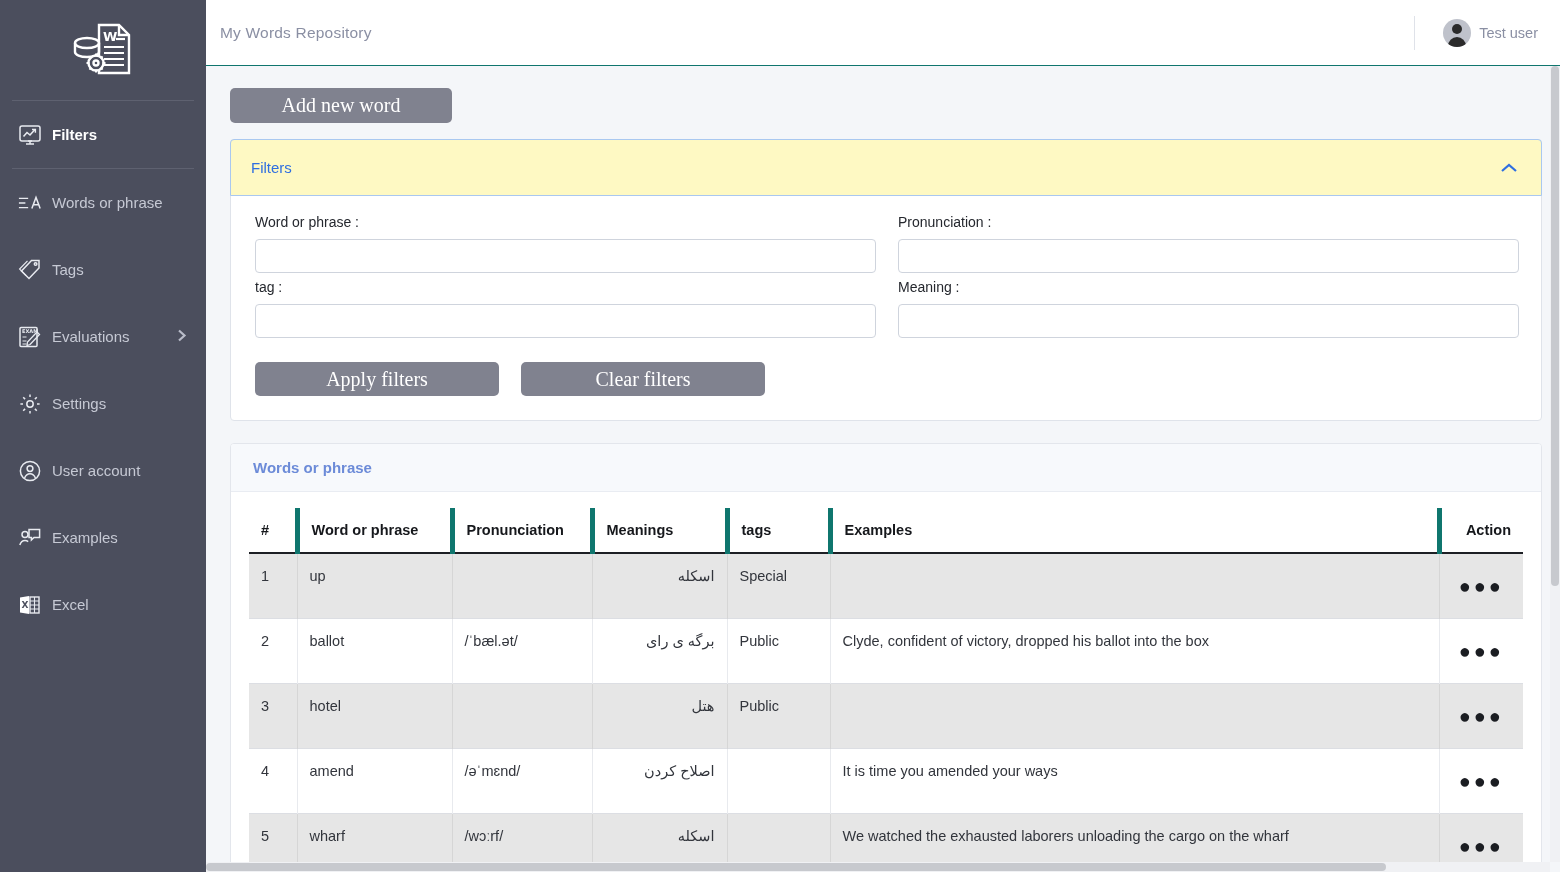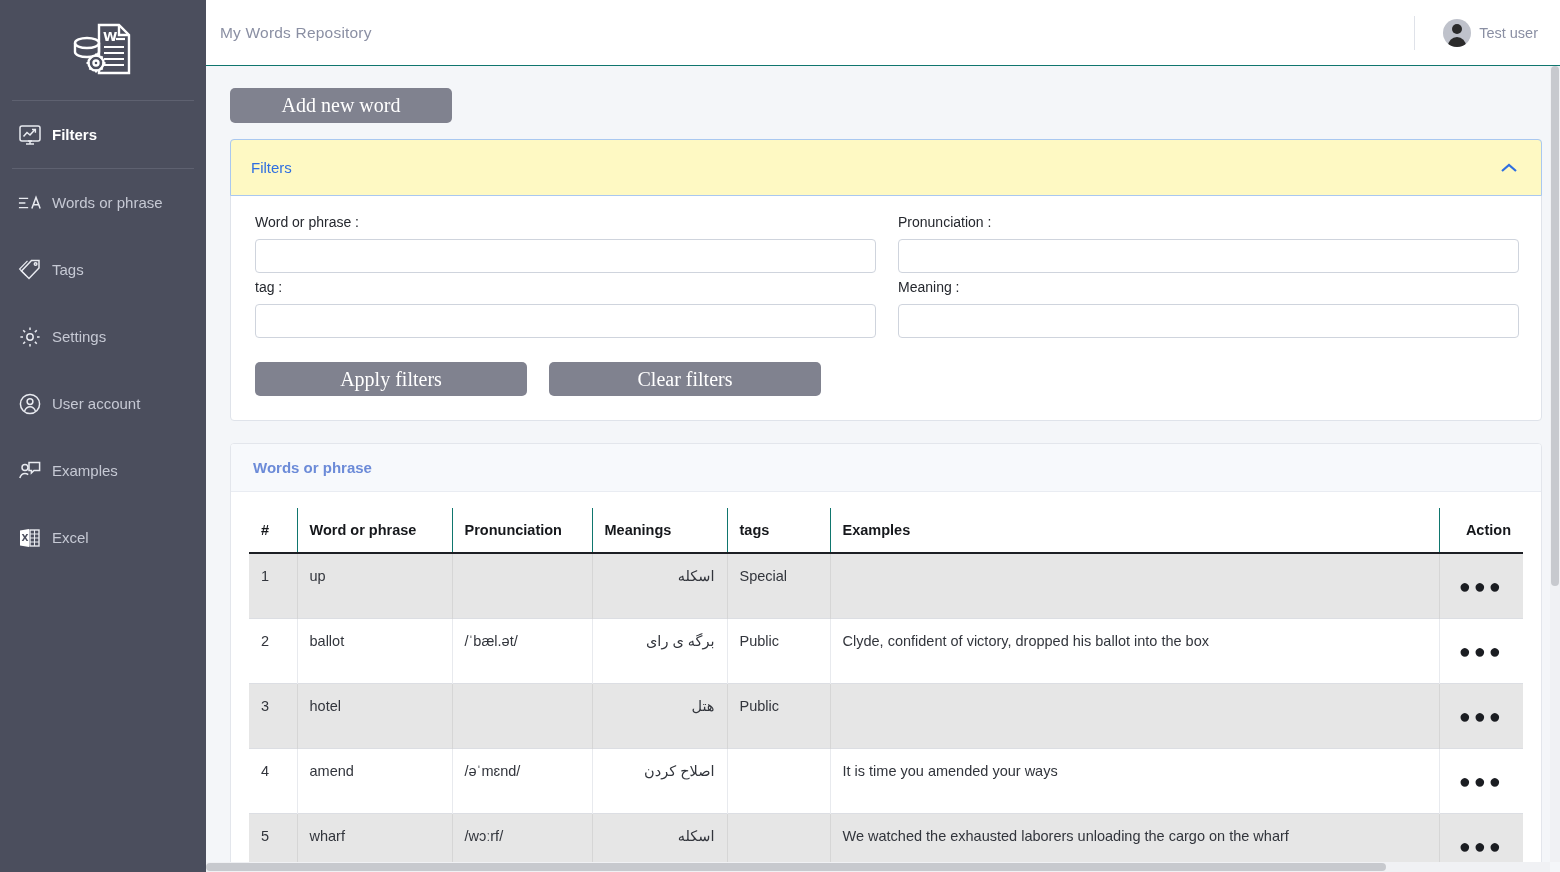--- a/index.html
+++ b/index.html
@@ -133,21 +133,21 @@
   }
   .finput {
     width: 100%; height: 34px;
     border: 1px solid #cfd4dd; border-radius: 4px;
     background: #fff; padding: 0 10px;
     font-family: "Liberation Sans", sans-serif;
     font-size: 14px; color: #25282e;
     outline: none;
   }
   .fbtns { display: flex; gap: 22px; margin-top: 18px; }
-  .btn-filter { width: 272px; height: 34px; }
+  .btn-filter { width: 244px; height: 34px; }
 
   
   .table-card {
     background: #ffffff;
     border: 1px solid #e3e6ec;
     border-radius: 4px;
     overflow: hidden;
   }
   .table-head-bar {
     background: #f7f9fc;
@@ -158,21 +158,21 @@
   }
   .table-head-title {
     color: #6c8bd8; font-size: 15px; font-weight: bold;
   }
   .table-wrap { padding: 16px 18px 0 18px; }
   table { width: 100%; border-collapse: collapse; table-layout: fixed; }
   thead th {
     text-align: left;
     font-size: 14.5px; font-weight: bold; color: #16181c;
     padding: 14px 12px;
-    border-left: 1px solid #0f766e;
+    border-left: 5px solid #0f766e;
     border-bottom: 2px solid #1d1f24;
     background: #fff;
     vertical-align: middle;
   }
   thead th:first-child { border-left: none; }
   tbody td {
     font-size: 14.5px; color: #32353c;
     padding: 14px 12px;
     border-left: 1px solid #e8eaee;
     vertical-align: top;
@@ -271,20 +271,36 @@
         <span class="nav-ico">
           <svg width="24" height="24" viewBox="0 0 24 24" fill="none" stroke="#e8eaf0" stroke-width="1.5">
             <path d="M13.5 2.5 L21 2.5 L21 10 L11 20.5 L3.5 13 Z"></path>
             <circle cx="17.6" cy="6" r="1.3"></circle>
             <path d="M9.5 2.8 L1.6 11 L8 17.6" stroke-width="1.2"></path>
           </svg>
         </span>
         <span class="nav-label">Tags</span>
       </div>
 
+      <div class="nav-item">
+        <span class="nav-ico">
+          <svg width="24" height="24" viewBox="0 0 24 24" fill="none" stroke="#e8eaf0" stroke-width="1.5">
+            <rect x="2" y="2.5" width="17" height="19" rx="1"></rect>
+            <text x="4" y="8" font-family="DejaVu Sans" font-size="5" fill="#e8eaf0" stroke="none" font-weight="bold">EXAM</text>
+            <path d="M4.5 12 h4 M4.5 16 h4 M4.5 19 h4" stroke-width="1.2"></path>
+            <path d="M12 19.5 L21.5 9.5 L19 7 L9.5 17 L9 20.5 Z" stroke-width="1.3"></path>
+          </svg>
+        </span>
+        <span class="nav-label">Evaluations</span>
+        <span class="nav-chevron">
+          <svg width="12" height="16" viewBox="0 0 12 16" fill="none" stroke="#b9bcc9" stroke-width="2.2">
+            <path d="M3 3 L8.5 8 L3 13"></path>
+          </svg>
+        </span>
+      </div>
 
       <div class="nav-item">
         <span class="nav-ico">
           <svg width="24" height="24" viewBox="0 0 24 24" fill="none" stroke="#e8eaf0" stroke-width="1.5">
             <circle cx="12" cy="12" r="3.2"></circle>
             <path d="M12 2.4 v2.6 M12 19 v2.6 M2.4 12 h2.6 M19 12 h2.6 M5.2 5.2 l1.9 1.9 M16.9 16.9 l1.9 1.9 M18.8 5.2 l-1.9 1.9 M7.1 16.9 l-1.9 1.9"></path>
           </svg>
         </span>
         <span class="nav-label">Settings</span>
       </div>

